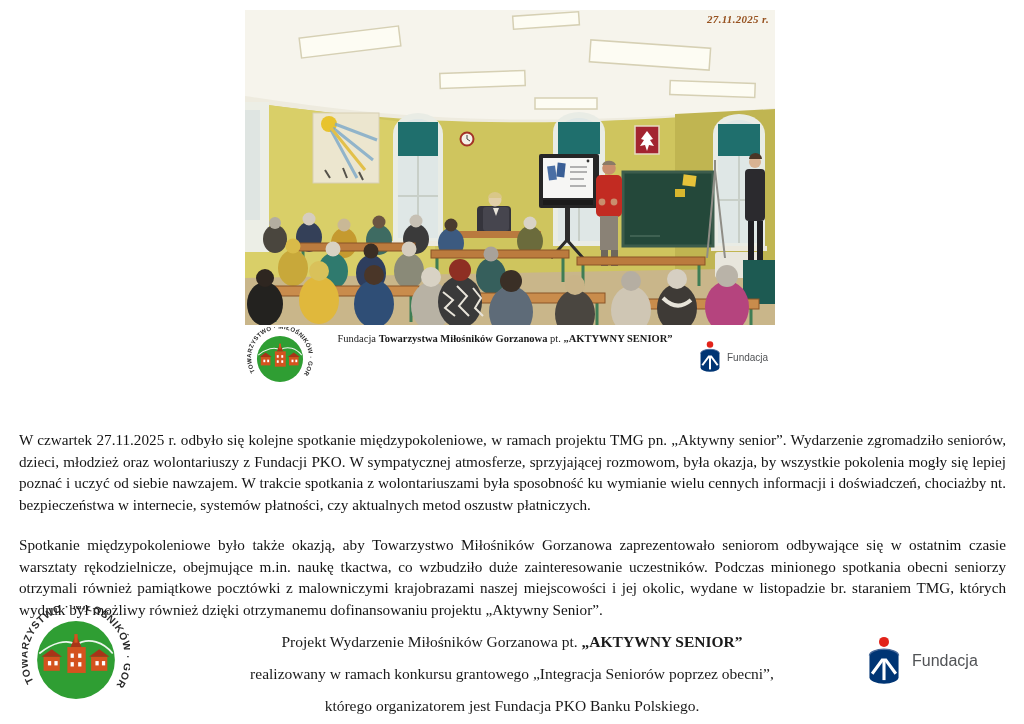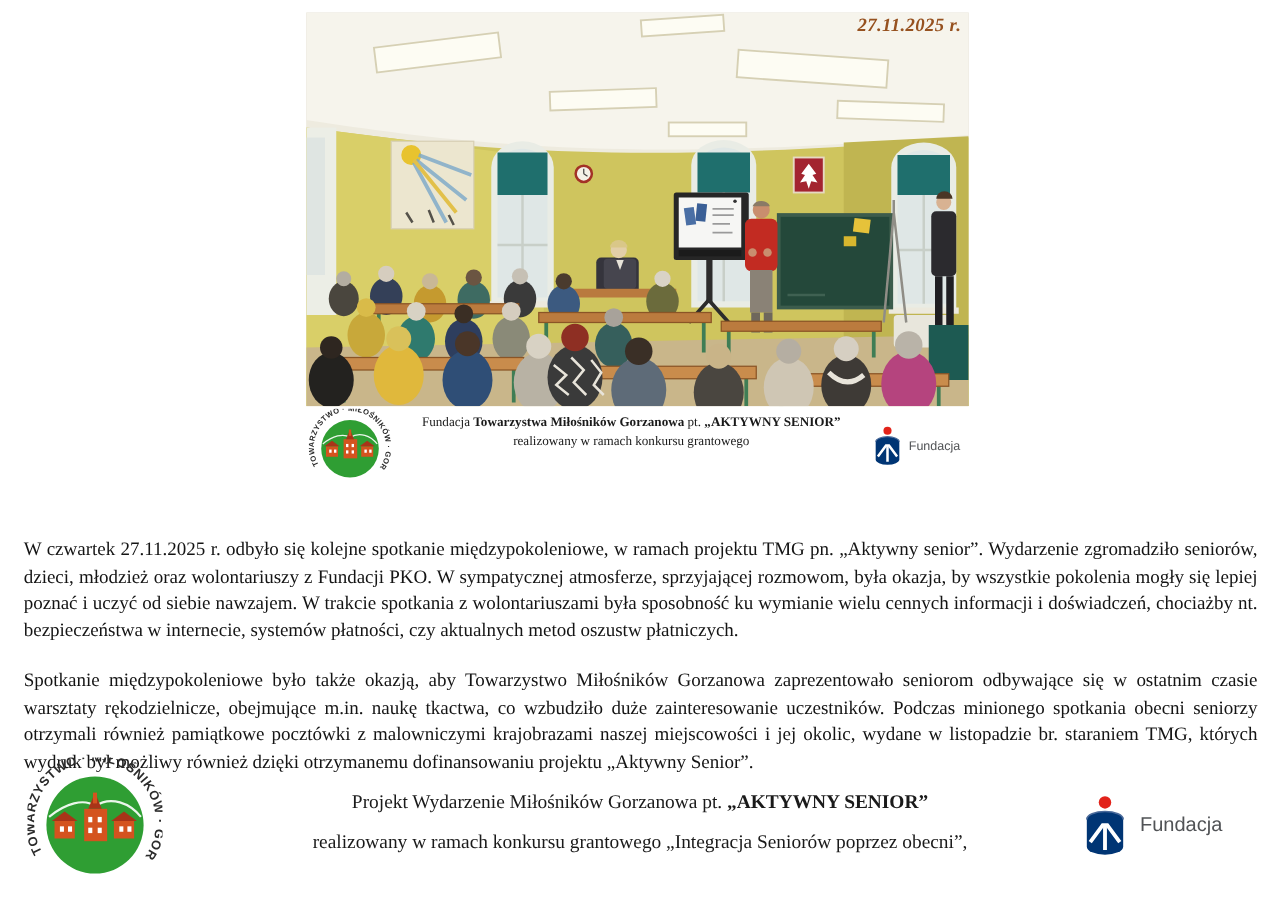--- a/index.html
+++ b/index.html
@@ -2,21 +2,21 @@
 <html><head>
 <meta charset="utf-8">
 <style>
   html,body{margin:0;padding:0;background:#fff;}
   .page{position:relative;width:1024px;height:724px;background:#ffffff;overflow:hidden;
         font-family:"Liberation Serif",serif;color:#141414;}
 
   
   .photo{position:absolute;left:245px;top:10px;width:530px;height:315px;overflow:hidden;background:#e8e4d8;}
   .photo svg{display:block;}
-  .date-stamp{position:absolute;top:3px;right:6px;font-size:15px;font-weight:bold;font-style:italic;color:#96511f;letter-spacing:.3px;}
+  .date-stamp{position:absolute;top:3px;right:6px;font-size:11px;font-weight:bold;font-style:italic;color:#96511f;letter-spacing:.3px;}
 
   
   .caption-row{position:absolute;left:245px;top:326px;width:530px;height:68px;}
   .tmg-small{position:absolute;left:2px;top:1px;width:66px;height:64px;}
   .caption-text{position:absolute;left:72px;right:82px;top:6px;text-align:center;font-size:10.5px;line-height:14.5px;color:#1a1a1a;}
   .pko-small{position:absolute;right:2px;top:10px;width:76px;height:42px;display:flex;align-items:center;gap:4px;}
   .pko-small .pko-label{font-family:"Liberation Sans",sans-serif;font-size:10px;color:#515356;}
   .b{font-weight:bold;margin-top:13px;}
 
   
@@ -307,21 +307,20 @@
               <rect x="74" y="51" width="3" height="4"></rect>
             </g>
         </g>
         <text font-family="Liberation Sans, sans-serif" font-size="9.5" font-weight="bold" fill="#2b2b2b" letter-spacing="0.5">
           <textPath href="#tmg-arc-1" startOffset="2">TOWARZYSTWO · MIŁOŚNIKÓW · GORZANOWA ·</textPath>
         </text>
       </svg>
     </div>
     <div class="caption-text">
       <div><span>Fundacja </span><span class="b">Towarzystwa Miłośników Gorzanowa</span><span> pt. </span><span class="b">„AKTYWNY SENIOR”</span></div>
-      <div>realizowany w ramach konkursu grantowego</div>
     </div>
     <div class="pko-small">
       <svg width="26" height="34" viewBox="0 0 44 56">
         <circle cx="22" cy="7" r="5.5" fill="#e2231a"></circle>
         <path d="M6,22 a16,7 0 0 1 32,0 v24 a16,7 0 0 1 -32,0 Z" fill="#003574"></path>
         <path d="M6,22 a16,7 0 0 1 32,0" stroke="#4a6a9a" stroke-width="1.5" fill="none"></path>
         <path d="M9,42 L20,27 L24,27 L35,42" stroke="#ffffff" stroke-width="3.4" fill="none"></path>
         <path d="M22,27 V49" stroke="#ffffff" stroke-width="3.4"></path>
       </svg>
       <span class="pko-label">Fundacja</span>
@@ -361,20 +360,21 @@
             </g>
         </g>
         <text font-family="Liberation Sans, sans-serif" font-size="9.5" font-weight="bold" fill="#2b2b2b" letter-spacing="0.5">
           <textPath href="#tmg-arc-2" startOffset="2">TOWARZYSTWO · MIŁOŚNIKÓW · GORZANOWA ·</textPath>
         </text>
       </svg>
     </div>
     <div class="footer-text">
       <div class="fline"><span>Projekt Wydarzenie Miłośników Gorzanowa pt. </span><span class="b">„AKTYWNY SENIOR”</span></div>
       <div class="fline">realizowany w ramach konkursu grantowego „Integracja Seniorów poprzez obecni”,</div>
+      <div class="fline">którego organizatorem jest Fundacja PKO Banku Polskiego.</div>
     </div>
     <div class="pko-big">
       <svg width="40" height="52" viewBox="0 0 44 56">
         <circle cx="22" cy="7" r="5.5" fill="#e2231a"></circle>
         <path d="M6,22 a16,7 0 0 1 32,0 v24 a16,7 0 0 1 -32,0 Z" fill="#003574"></path>
         <path d="M6,22 a16,7 0 0 1 32,0" stroke="#4a6a9a" stroke-width="1.5" fill="none"></path>
         <path d="M9,42 L20,27 L24,27 L35,42" stroke="#ffffff" stroke-width="3.4" fill="none"></path>
         <path d="M22,27 V49" stroke="#ffffff" stroke-width="3.4"></path>
       </svg>
       <span class="pko-label">Fundacja</span>

